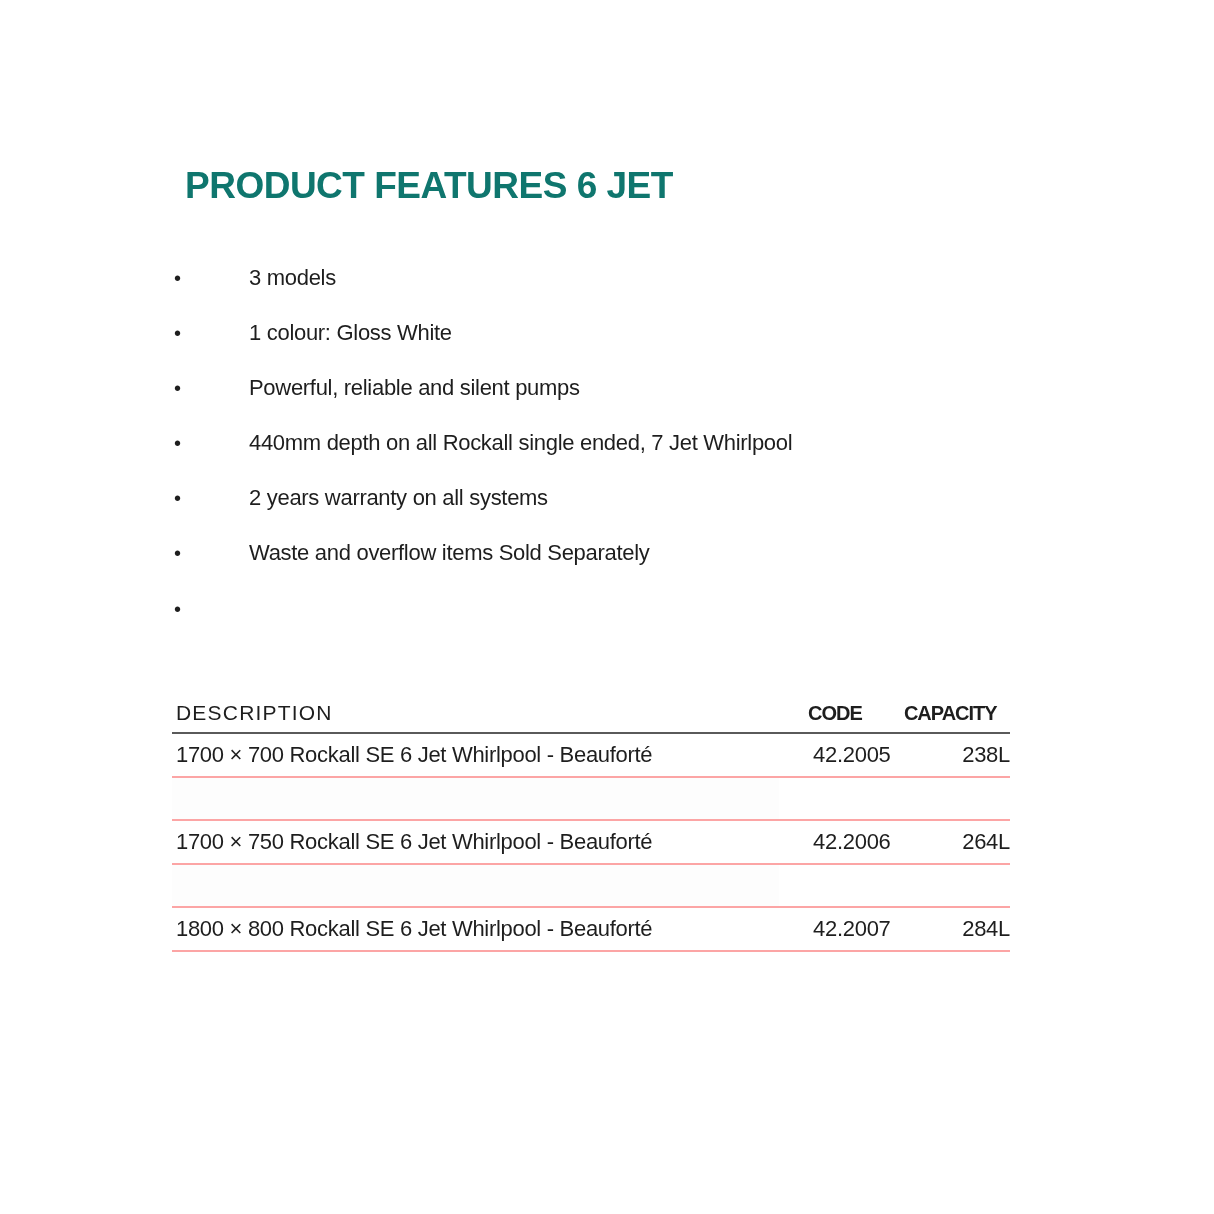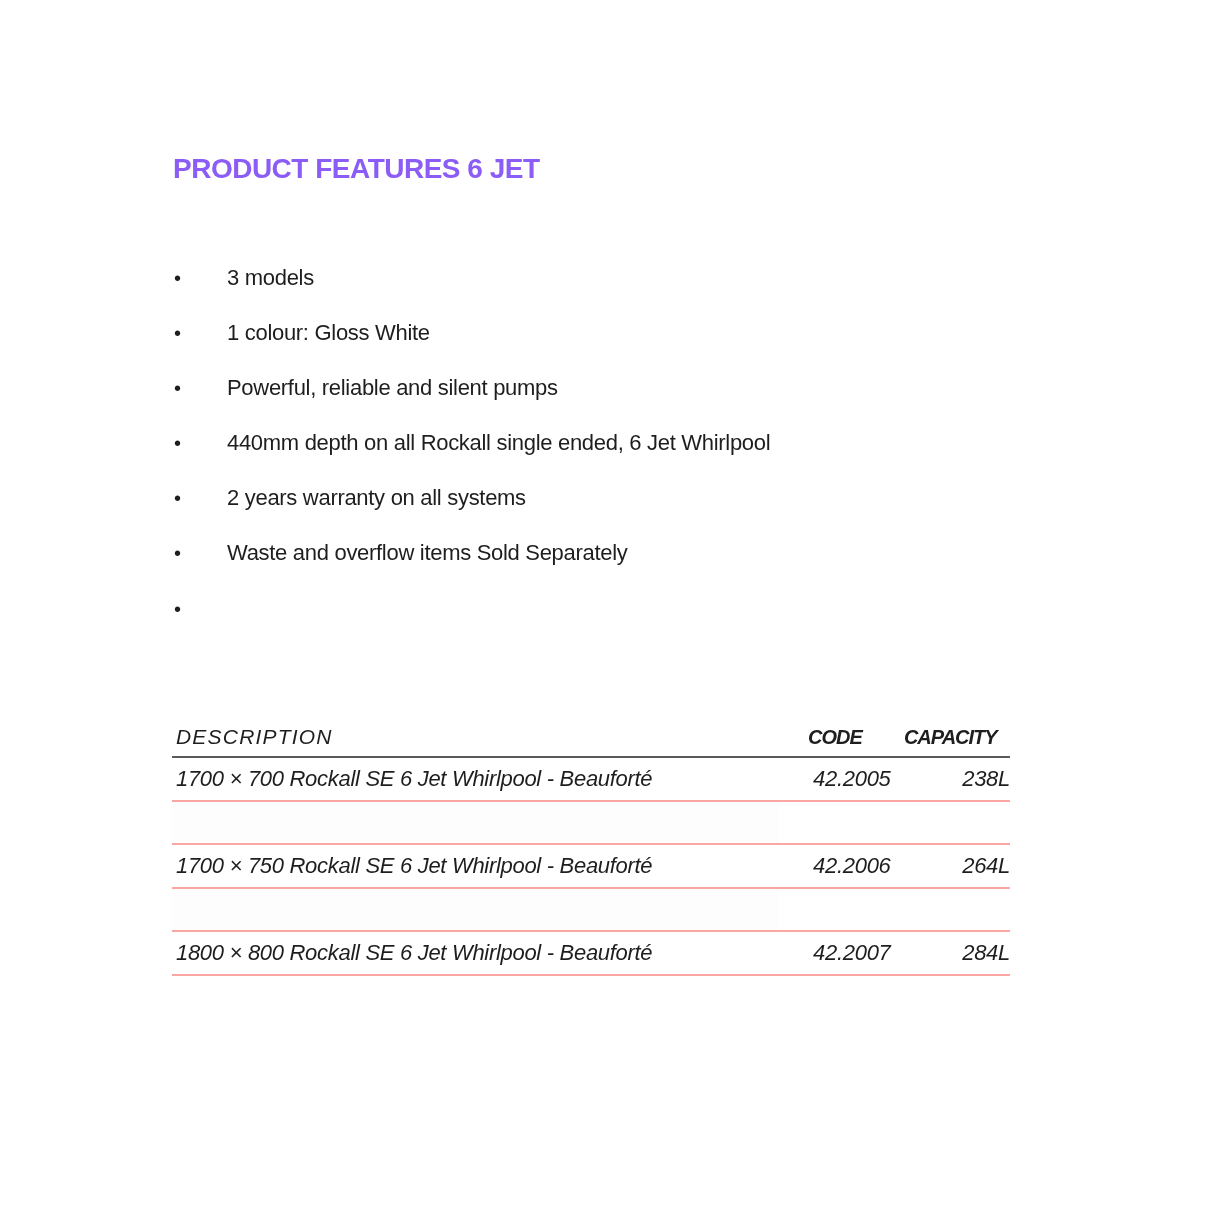--- a/index.html
+++ b/index.html
@@ -12,25 +12,25 @@
       height: 1214px;
       position: relative;
       font-family: "Liberation Sans", "DejaVu Sans", sans-serif;
       color: #1a1a1a;
       overflow: hidden;
     }
     .page-title {
       position: absolute;
       left: 173px;
       top: 153px;
-      margin: 0;
-      font-size: 28px;
+      margin: 12px;
+      font-size: 37px;
       font-weight: 700;
       letter-spacing: -0.5px;
-      color: #8b5cf6;
+      color: #0f766e;
       white-space: nowrap;
     }
     .features {
       position: absolute;
       left: 172px;
       top: 262px;
       margin: 0;
       padding: 0;
       list-style: none;
     }
@@ -45,28 +45,28 @@
     }
     .bullet {
       width: 53px;
       display: inline-block;
       font-size: 20px;
       line-height: 32px;
       padding-left: 2px;
     }
     .feature-text {
       line-height: 32px;
+      margin-left: 22px;
     }
     .spec-table {
       position: absolute;
       left: 172px;
-      top: 716px;
+      top: 692px;
       width: 838px;
       border-collapse: collapse;
-      font-style: italic;
     }
     .spec-table th, .spec-table td {
       padding: 0;
       height: 42px;
       font-size: 22px;
       letter-spacing: -0.3px;
       color: #1e1e1e;
       white-space: nowrap;
       vertical-align: middle;
     }
@@ -124,21 +124,21 @@
   <li class="feature-item">
     <span class="bullet">•</span>
     <span class="feature-text">1 colour: Gloss White</span>
   </li>
   <li class="feature-item">
     <span class="bullet">•</span>
     <span class="feature-text">Powerful, reliable and silent pumps</span>
   </li>
   <li class="feature-item">
     <span class="bullet">•</span>
-    <span class="feature-text">440mm depth on all Rockall single ended, 6 Jet Whirlpool</span>
+    <span class="feature-text">440mm depth on all Rockall single ended, 7 Jet Whirlpool</span>
   </li>
   <li class="feature-item">
     <span class="bullet">•</span>
     <span class="feature-text">2 years warranty on all systems</span>
   </li>
   <li class="feature-item">
     <span class="bullet">•</span>
     <span class="feature-text">Waste and overflow items Sold Separately</span>
   </li>
   <li class="feature-item">

